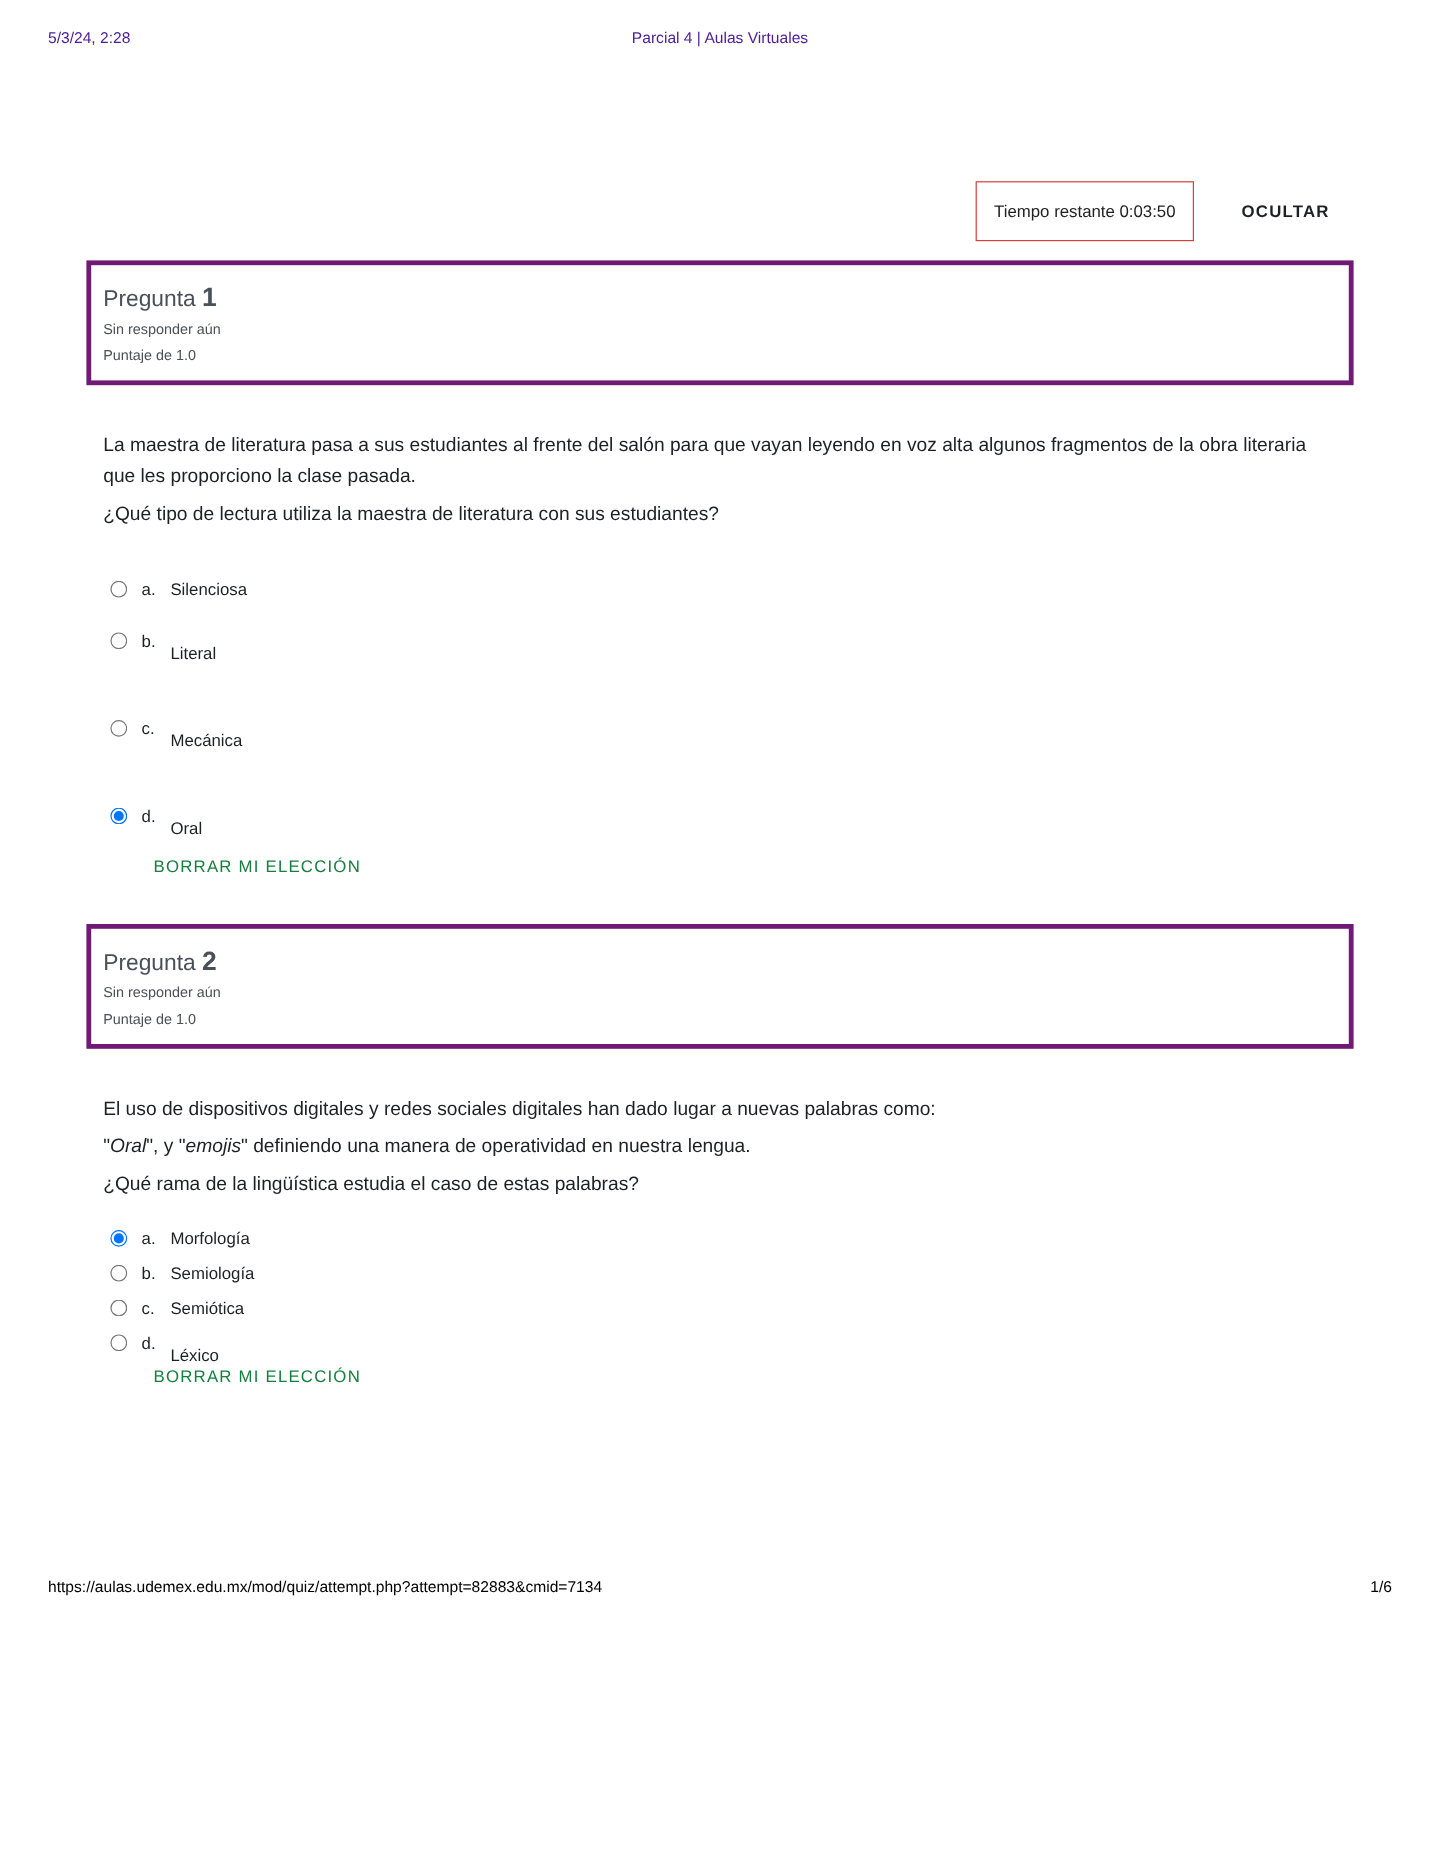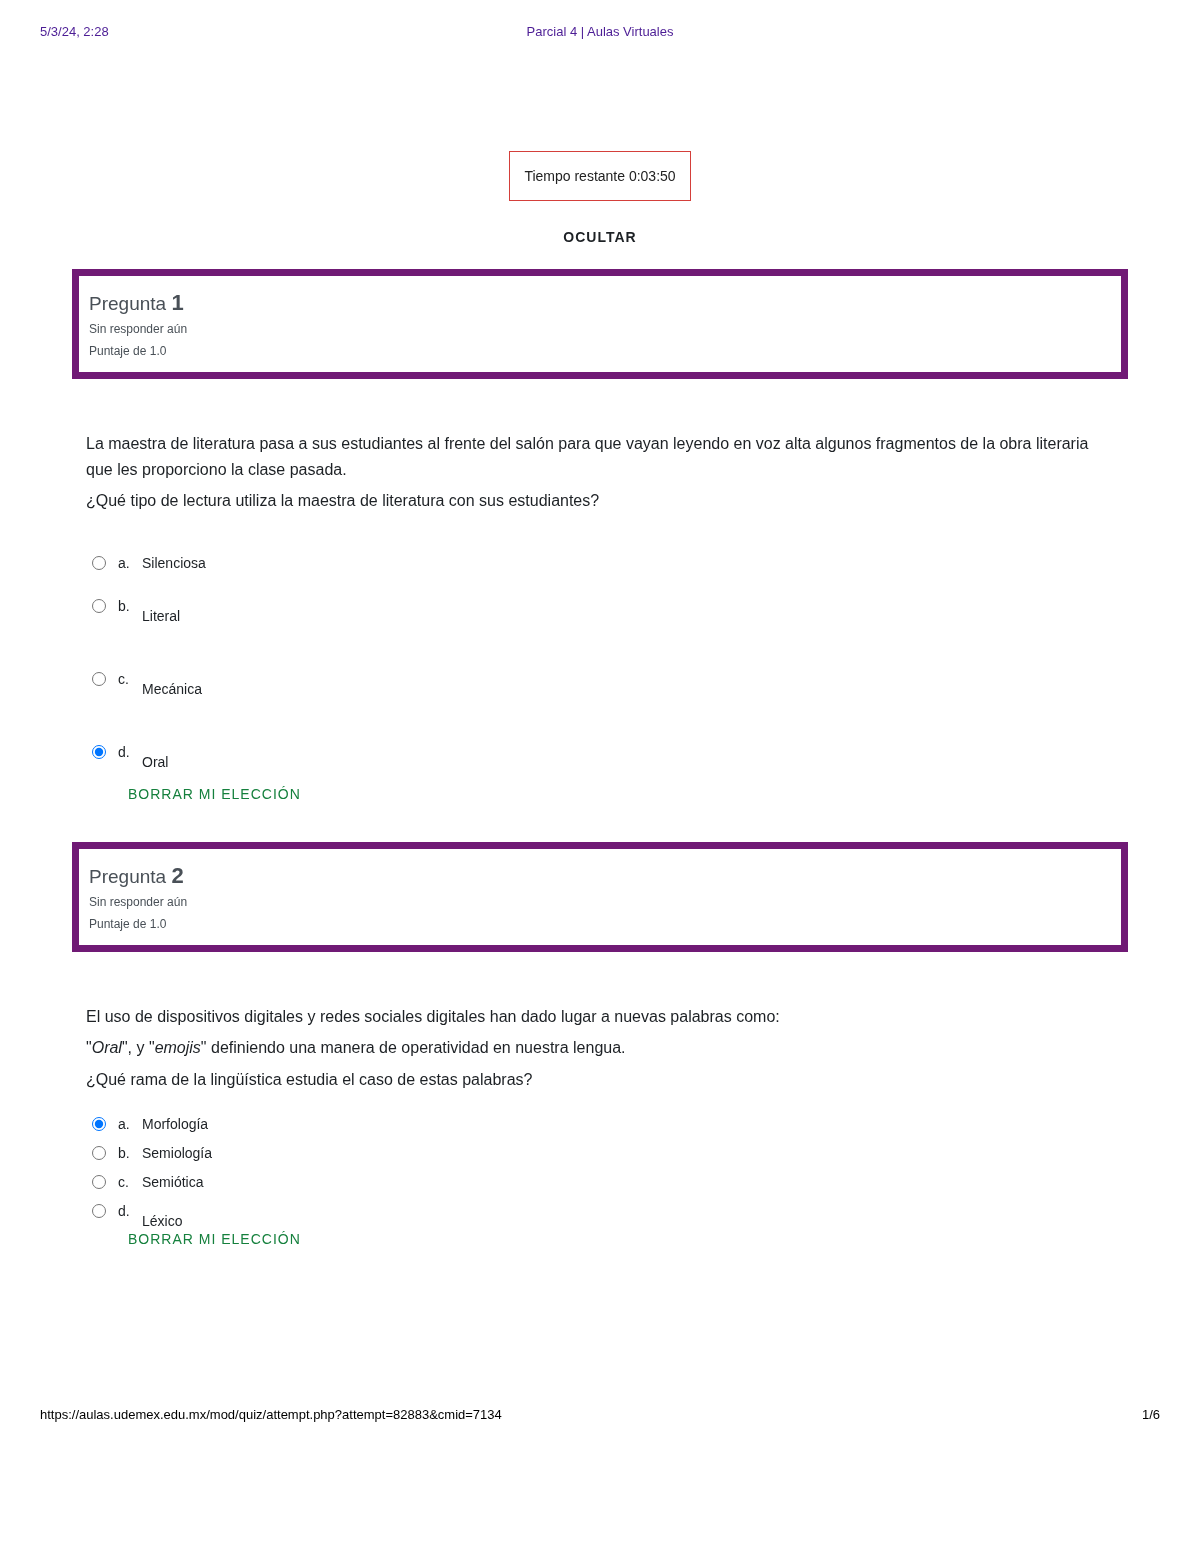--- a/index.html
+++ b/index.html
@@ -35,42 +35,41 @@
     .content-wrap {
       padding: 0 72px;
     }
     .timer-row {
       display: flex;
       justify-content: flex-end;
       align-items: center;
       margin-top: 100px;
       margin-bottom: 16px;
       gap: 20px;
-      flex-direction: column;
     }
     .timer-box {
       border: 1px solid #d43f3a;
       padding: 16px 14px;
       font-size: 14px;
       color: #222;
     }
     .ocultar-link {
       font-size: 14px;
       letter-spacing: 1px;
       color: #1d2125;
       font-weight: 600;
       padding: 8px 20px;
     }
     .question-block {
       margin-bottom: 40px;
     }
     .question-header {
-      border: 7px solid #701a75;
+      border: 4px solid #701a75;
       padding: 14px 10px 14px 10px;
-      margin-bottom: 52px;
+      margin-bottom: 38px;
     }
     .q-title {
       font-size: 19px;
       color: #495057;
       font-weight: 400;
       margin-bottom: 6px;
     }
     .q-title .qnum {
       font-weight: 700;
       font-size: 22px;

